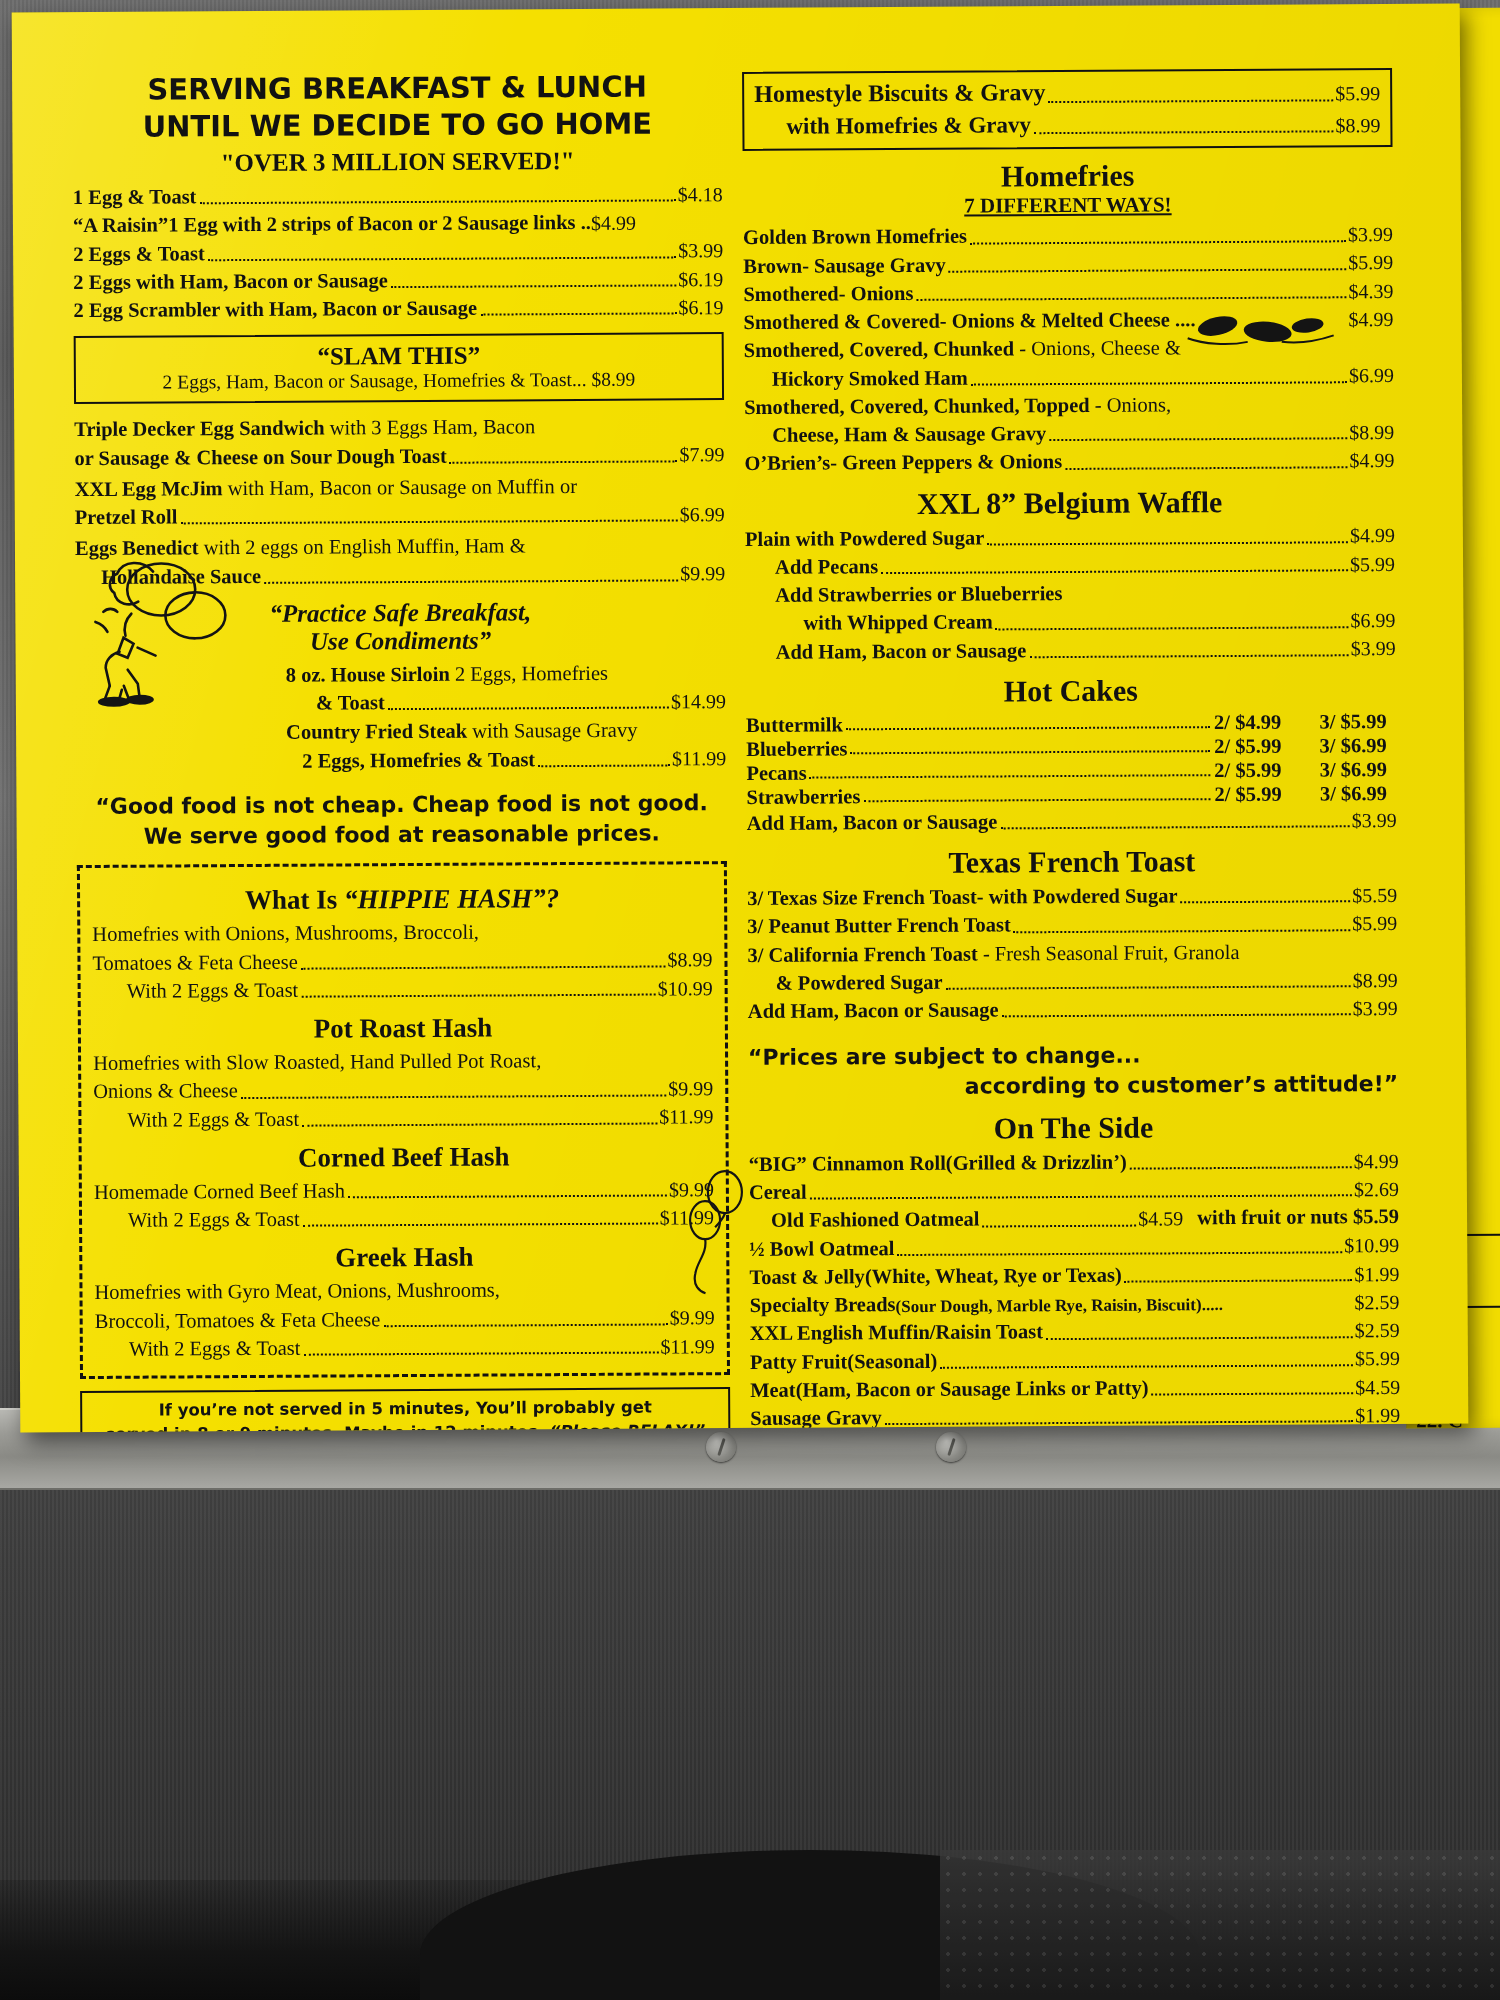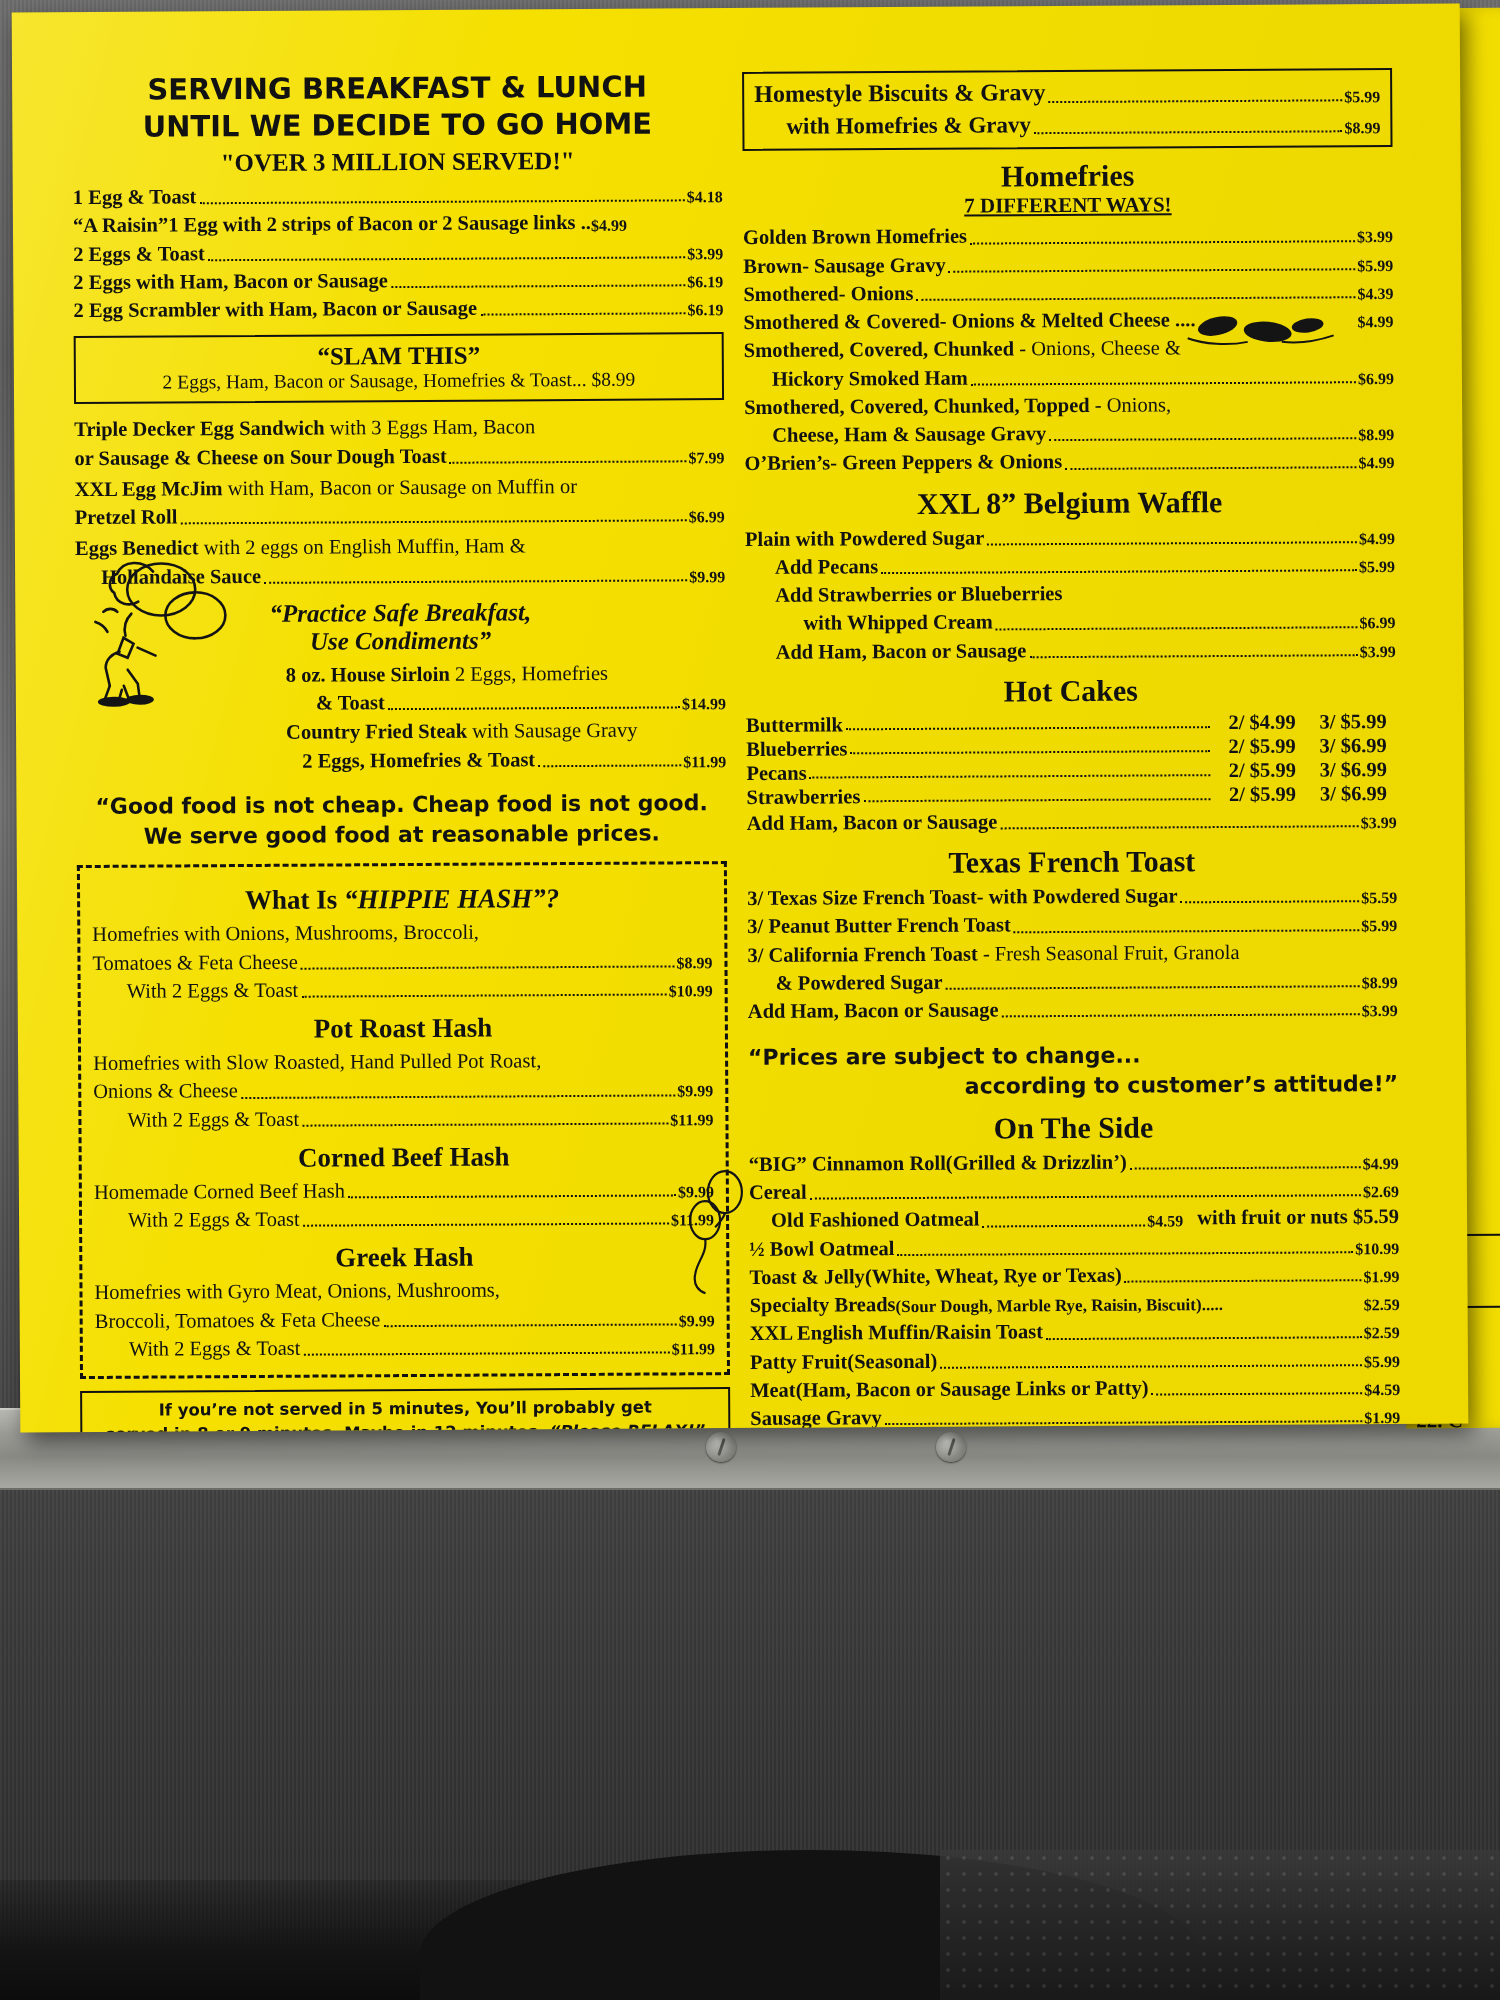--- a/index.html
+++ b/index.html
@@ -88,21 +88,21 @@
     font-family:"Liberation Serif",serif;
   }
   .row{
     display:flex;align-items:flex-end;font-size:20.5px;line-height:1.33;
     margin:1px 0;
   }
   .row .nm{white-space:nowrap;font-weight:700;}
   .row .dots{
     flex:1;border-bottom:2.6px dotted #111;margin:0 2px 6px 3px;min-width:8px;
   }
-  .row .pr{white-space:nowrap;font-weight:700;font-size:16px;}
+  .row .pr{white-space:nowrap;font-weight:400;font-size:20px;}
   .wrapline{font-size:20.5px;line-height:1.33;font-weight:700;}
   .wrapline .lt{font-weight:400;}
 
   .boxed{
     border:2.5px solid #111;padding:6px 10px 8px;margin:12px 0;
   }
   .boxed h3{
     margin:0;text-align:center;font-size:25px;font-weight:700;
   }
   .dashed{
@@ -117,21 +117,21 @@
     font-size:22px;line-height:1.35;margin:12px 0 8px;
   }
   .quote.left{text-align:left;}
   .small-note{
     font-family:"DejaVu Sans",sans-serif;font-weight:700;font-size:16.5px;
     line-height:1.45;text-align:center;
   }
   .hc-row{display:flex;align-items:flex-end;font-size:20.5px;margin:1px 0;}
   .hc-row .nm{font-weight:700;white-space:nowrap;}
   .hc-row .dots{flex:1;border-bottom:2.6px dotted #111;margin:0 4px 6px 3px;}
-  .hc-row .p1{width:96px;text-align:center;font-weight:700;}
+  .hc-row .p1{width:96px;text-align:left;font-weight:700;}
   .hc-row .p2{width:86px;text-align:center;font-weight:700;}
 
   .topbox{
     border:2.5px solid #111;padding:4px 10px 6px;margin:0 0 4px 0;
   }
   .topbox .row{font-size:22px;}
   .topbox .row .nm{font-size:23px;}
 
   
   .doodle{

